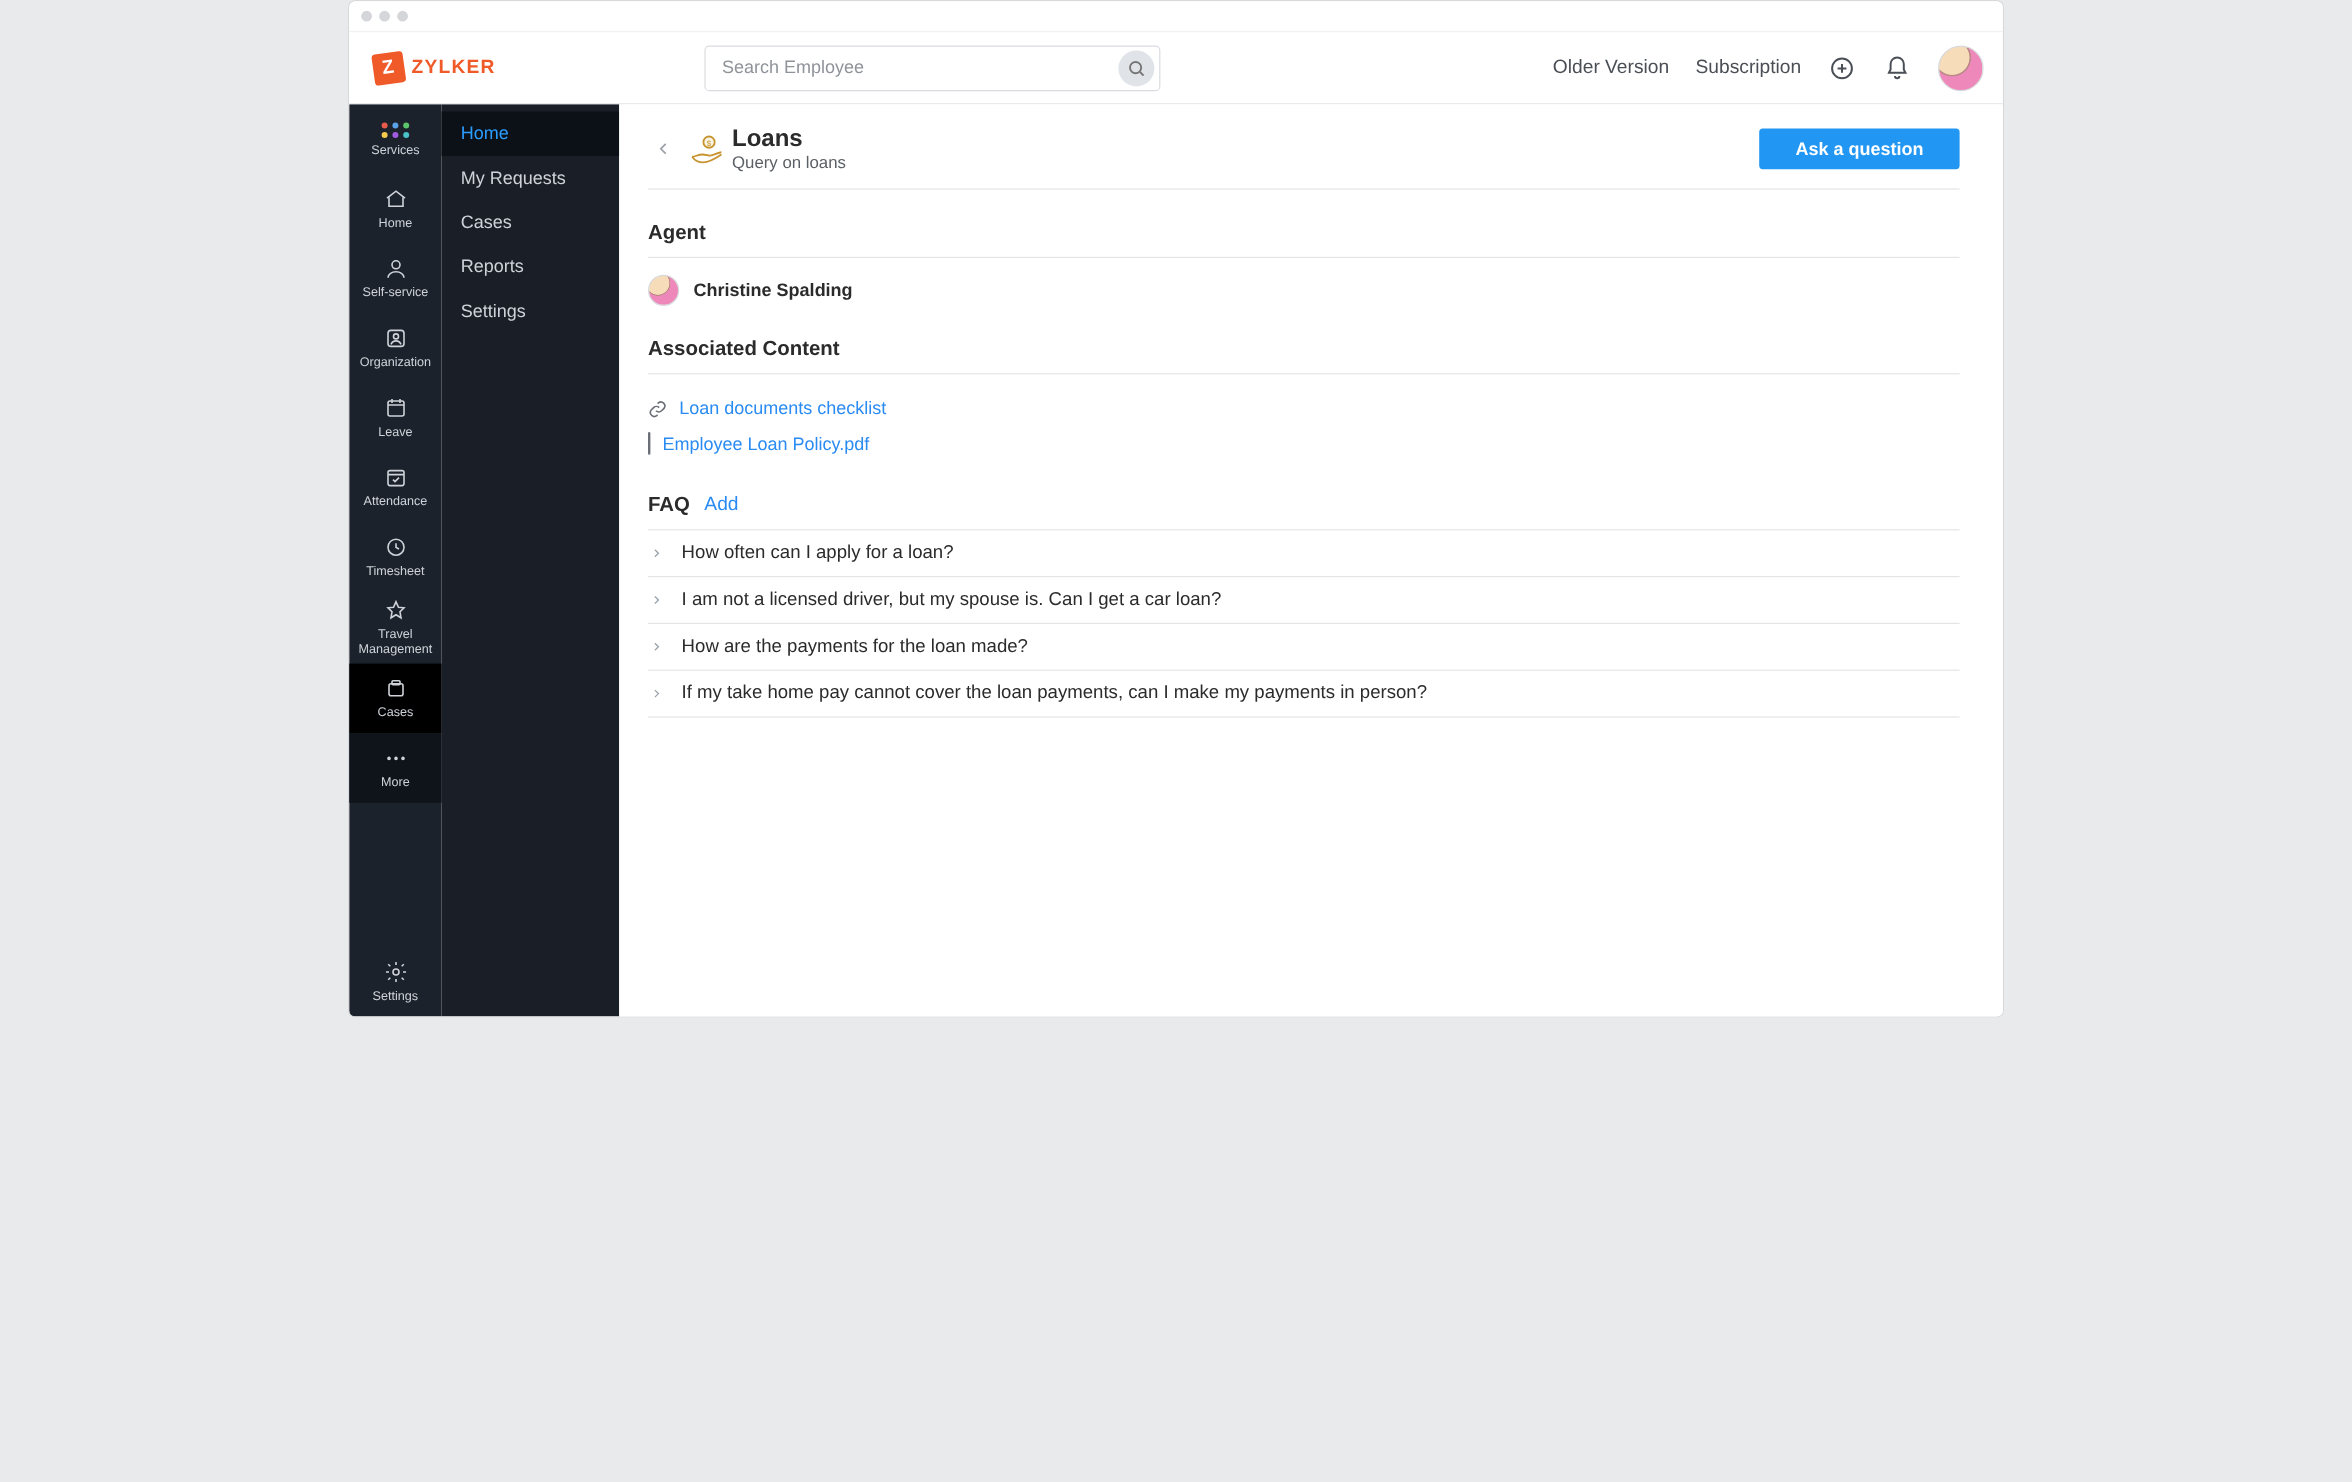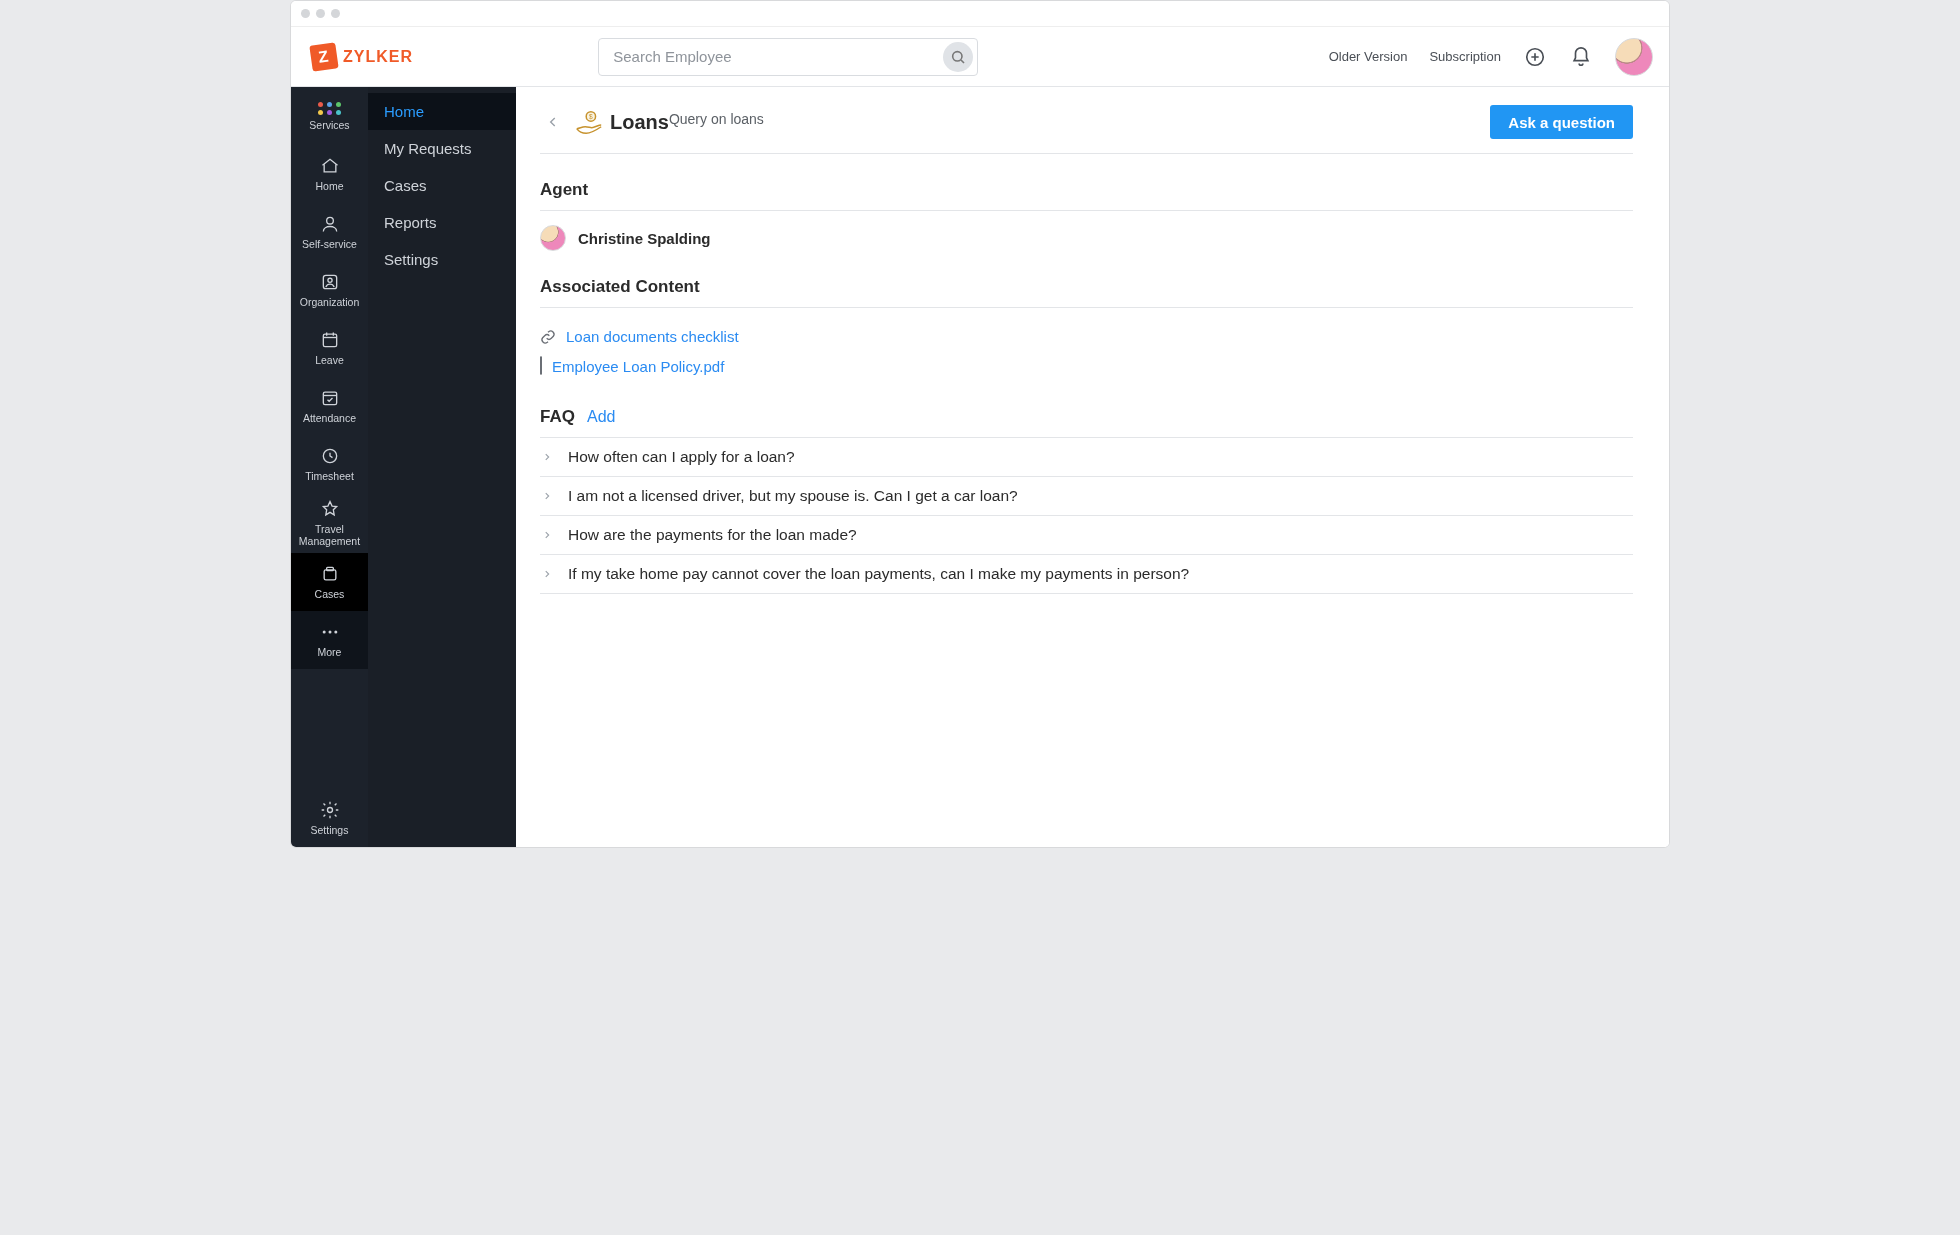--- a/index.html
+++ b/index.html
@@ -59,21 +59,21 @@
     width:380px;height:38px;border:1px solid #d9dce0;border-radius:4px;
     display:flex;align-items:center;padding:0 4px 0 12px;background:#fff;
   }
   .search input{flex:1;border:0;outline:0;font-size:15px;color:#6d28d9;background:transparent}
   .search input::placeholder{color:#8f949b}
   .search-btn{
     width:30px;height:30px;border-radius:50%;background:#e0e3e7;
     display:flex;align-items:center;justify-content:center;color:#777;cursor:pointer;
   }
   .header-right{display:flex;align-items:center;gap:22px;margin-left:auto}
-  .hlink{color:#4a4f56;font-size:13px;cursor:pointer}
+  .hlink{color:#4a4f56;font-size:16px;cursor:pointer}
   .icon-btn{width:24px;height:24px;display:flex;align-items:center;justify-content:center;color:#4a4f56;cursor:pointer}
   .avatar{width:38px;height:38px;border-radius:50%;background:radial-gradient(circle at 30% 25%, #f6dcb8 0 38%, #b88 40% 42%, #e8b 43% 100%);overflow:hidden;cursor:pointer;border:1px solid #d8d9db}
 
   
   .app-body{display:flex;min-height:760px;}
   .rail{
     width:77px;background:var(--bg-dark);color:#cfd3d9;display:flex;flex-direction:column;align-items:center;
   }
   .rail-item{
     width:100%;min-height:58px;display:flex;flex-direction:column;align-items:center;justify-content:center;
@@ -92,26 +92,26 @@
   }
   .subnav-item{
     display:block;padding:10px 16px;font-size:15px;color:#cfd3d9;cursor:pointer;
   }
   .subnav-item.active{background:#0c1118;color:#2b9dff}
 
   .content{flex:1;background:#fff;padding:10px 36px 40px 24px}
   .page-head{display:flex;align-items:center;gap:8px;padding:8px 0 14px;border-bottom:1px solid var(--border)}
   .back-caret{color:#9aa1a9;cursor:pointer;padding:4px 6px}
   .loan-icon{width:28px;height:28px}
-  .page-titles{display:flex;flex-direction:row}
+  .page-titles{display:flex;flex-direction:column}
   .page-title{font-size:20px;font-weight:700;color:#2b2b2b;line-height:1.1}
   .page-sub{font-size:14px;color:#5b6066}
   .ask-btn{
     margin-left:auto;background:var(--blue-btn);color:#fff;border:0;border-radius:3px;
-    height:34px;padding:0 18px;font-size:15px;font-weight:600;cursor:pointer;
+    height:34px;padding:0 30px;font-size:15px;font-weight:600;cursor:pointer;
   }
 
   .section{margin-top:26px}
   .section h3{margin:0 0 10px;font-size:17px;color:#2b2b2b}
   .hr{height:1px;background:var(--border);margin-bottom:14px}
   .agent{display:flex;align-items:center;gap:12px}
   .agent .ava{width:26px;height:26px;border-radius:50%;background:radial-gradient(circle at 30% 25%, #f6dcb8 0 38%, #b88 40% 42%, #e8b 43% 100%);border:1px solid #d8d9db}
   .agent-name{font-size:15px;color:#2b2b2b;font-weight:600}
 
   .assoc-row{display:flex;align-items:center;gap:10px;padding:6px 0}

